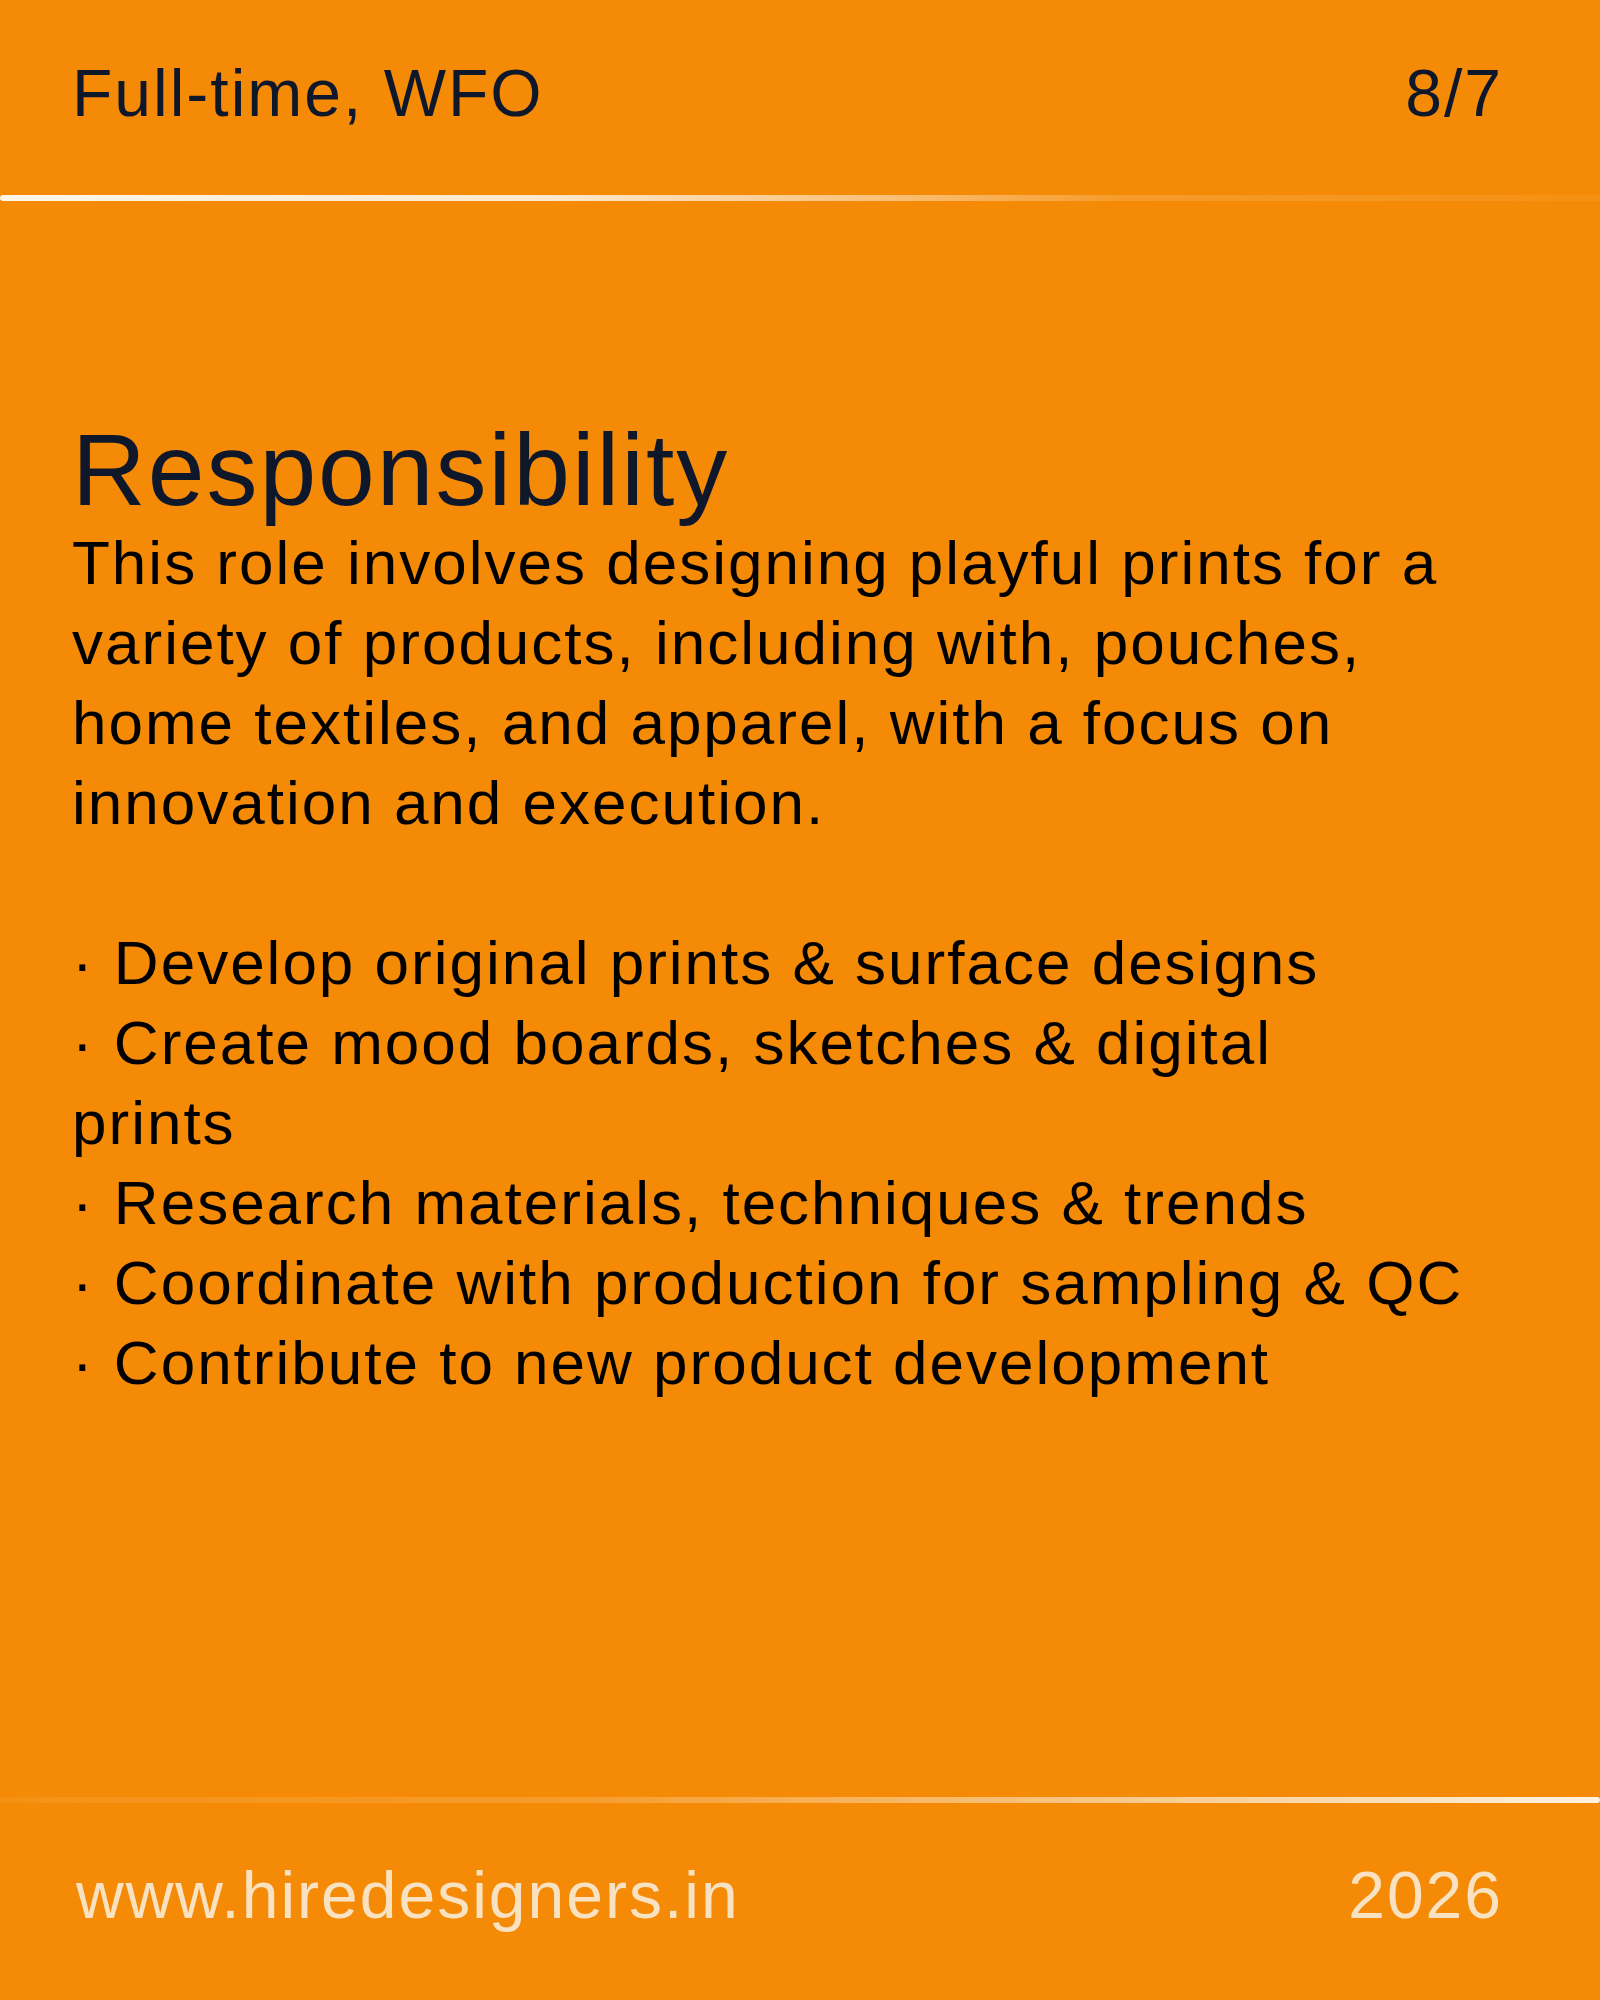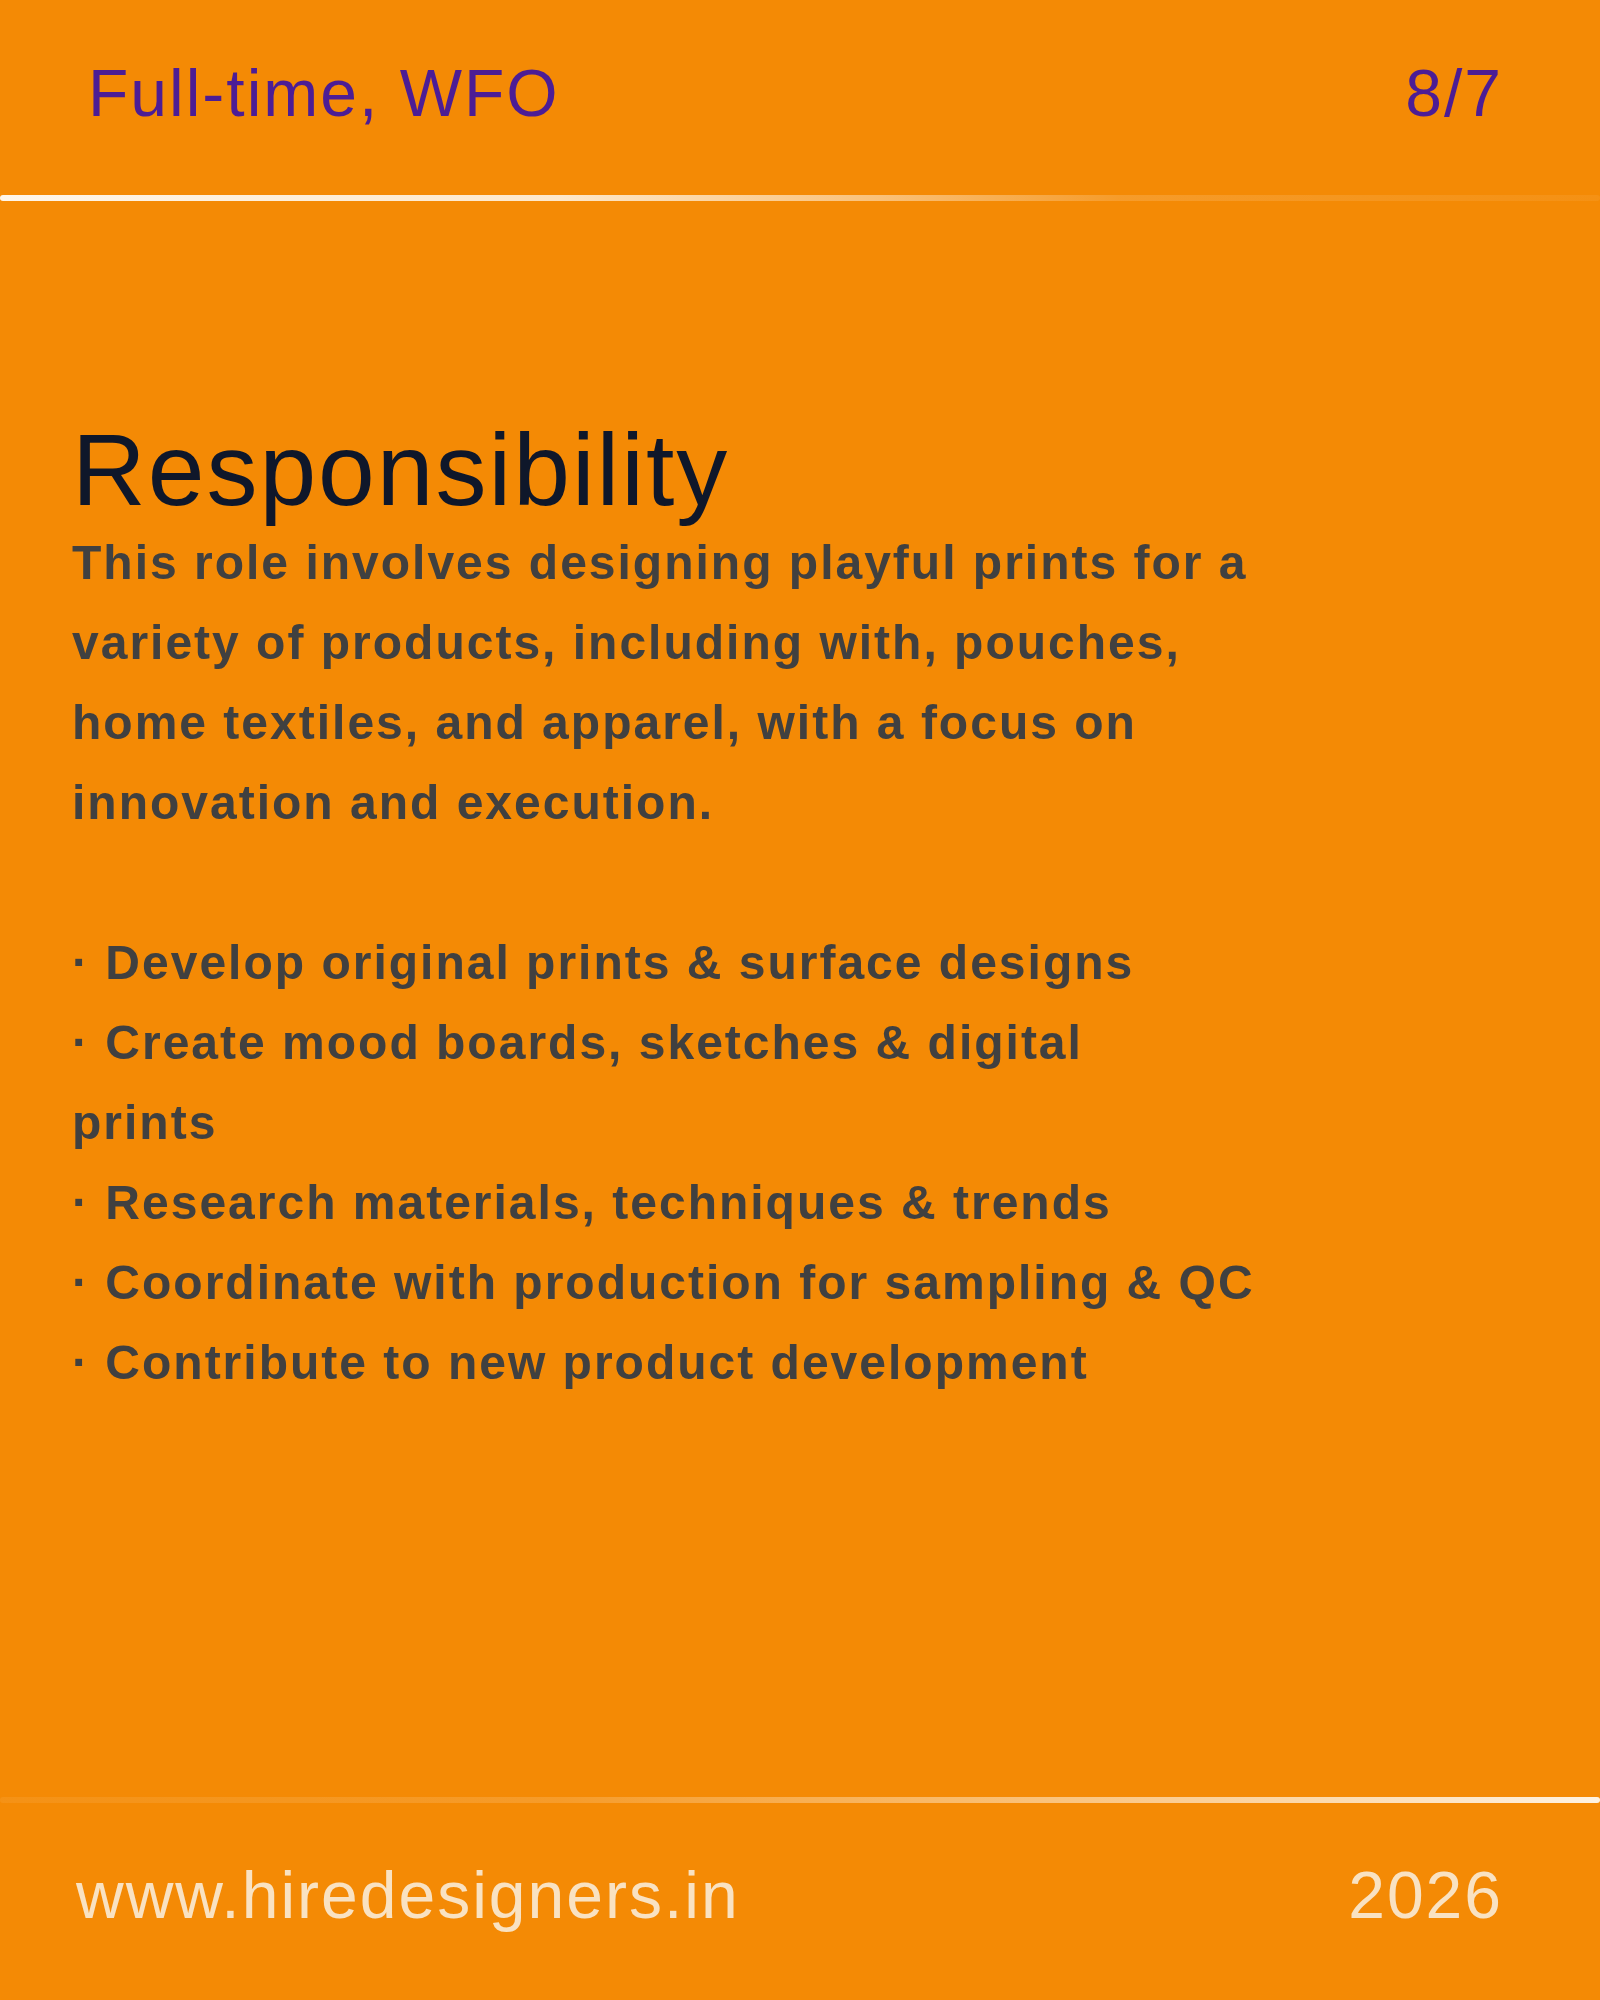--- a/index.html
+++ b/index.html
@@ -21,22 +21,21 @@
     top: 60px;
     left: 72px;
     right: 97px;
     display: flex;
     justify-content: space-between;
     align-items: flex-start;
     font-size: 66px;
     line-height: 1;
     font-weight: 400;
     letter-spacing: 2px;
-    color: #4c1d95;
-    margin-left: 16px;
+    color: #0f172a;
   }
 
   .divider-top {
     position: absolute;
     top: 195px;
     left: 0;
     width: 100%;
     height: 6px;
     background: linear-gradient(90deg,
       rgba(255,248,238,0.98) 0%,
@@ -58,25 +57,25 @@
     letter-spacing: 2px;
     color: #0f172a;
   }
 
   
   .body-block {
     position: absolute;
     top: 523px;
     left: 72px;
     width: 1490px;
-    font-size: 48px;
+    font-size: 62px;
     line-height: 80px;
     letter-spacing: 2px;
-    font-weight: 700;
-    color: #404040;
+    font-weight: 400;
+    color: #000000;
   }
   .body-block .line {
     white-space: nowrap;
   }
   .body-block .spacer {
     height: 80px;
   }
 
   
   .divider-bottom {

